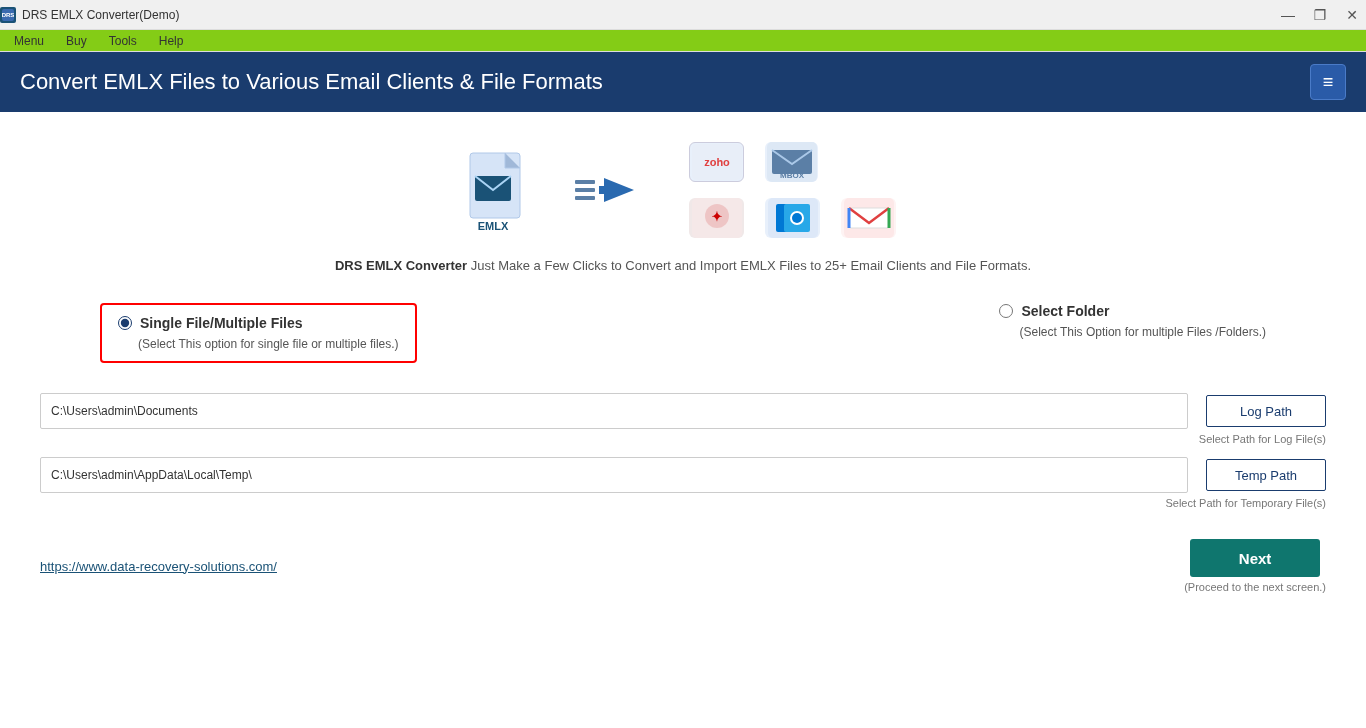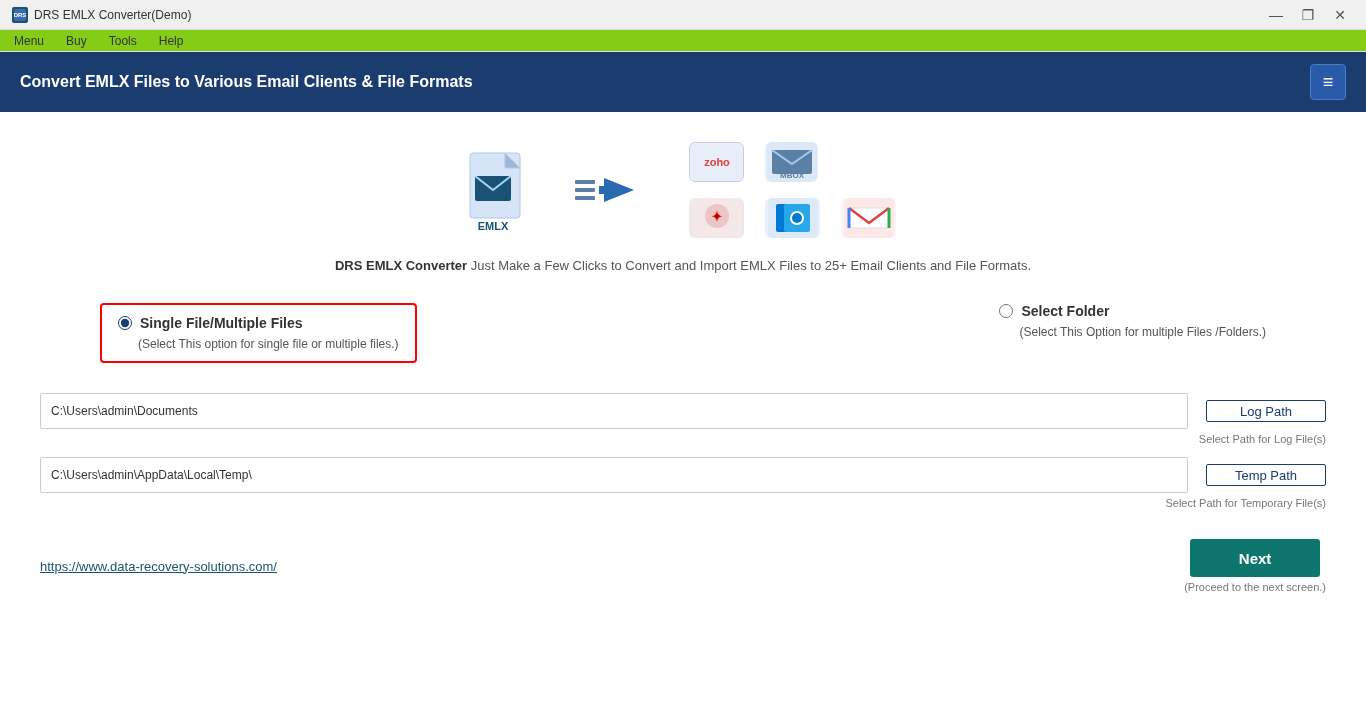--- a/index.html
+++ b/index.html
@@ -13,21 +13,21 @@
       color: #333;
     }
 
     
     .title-bar {
       background: #f0f0f0;
       height: 30px;
       display: flex;
       align-items: center;
       justify-content: space-between;
-      padding: 0 12px;
+      padding: 0 0;
       border-bottom: 1px solid #ddd;
     }
     .title-bar-left {
       display: flex;
       align-items: center;
       gap: 6px;
       font-size: 12px;
     }
     .title-bar-icon {
       width: 16px;
@@ -79,22 +79,22 @@
     .header-banner {
       background: #1a3c6e;
       height: 60px;
       display: flex;
       align-items: center;
       justify-content: space-between;
       padding: 0 20px;
     }
     .header-title {
       color: white;
-      font-size: 16px;
-      font-weight: 700;
+      font-size: 22px;
+      font-weight: 400;
     }
     .header-menu-btn {
       width: 36px;
       height: 36px;
       background: #2a5ba8;
       border: 1px solid #4a7bc8;
       border-radius: 4px;
       cursor: pointer;
       display: flex;
       align-items: center;
@@ -221,21 +221,21 @@
     }
     .path-hint {
       text-align: right;
       font-size: 11px;
       color: #777;
       margin-bottom: 12px;
     }
 
     .path-btn {
       width: 120px;
-      height: 22px;
+      height: 32px;
       background: white;
       border: 1px solid #1a3c6e;
       color: #1a3c6e;
       font-size: 13px;
       font-weight: 500;
       cursor: pointer;
       border-radius: 2px;
     }
 
     

